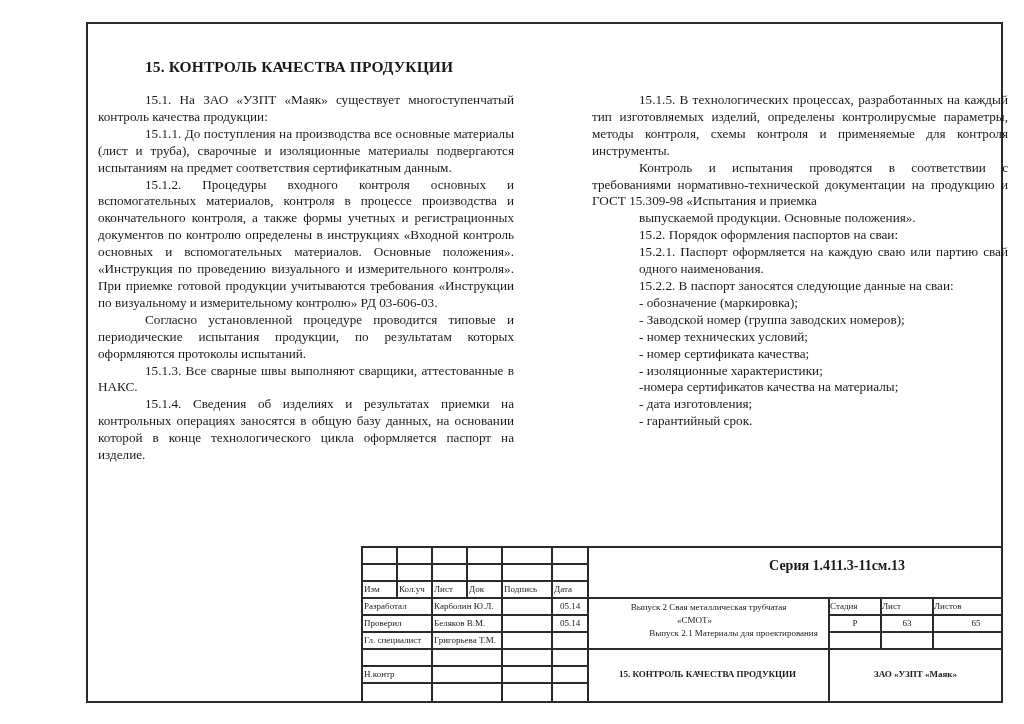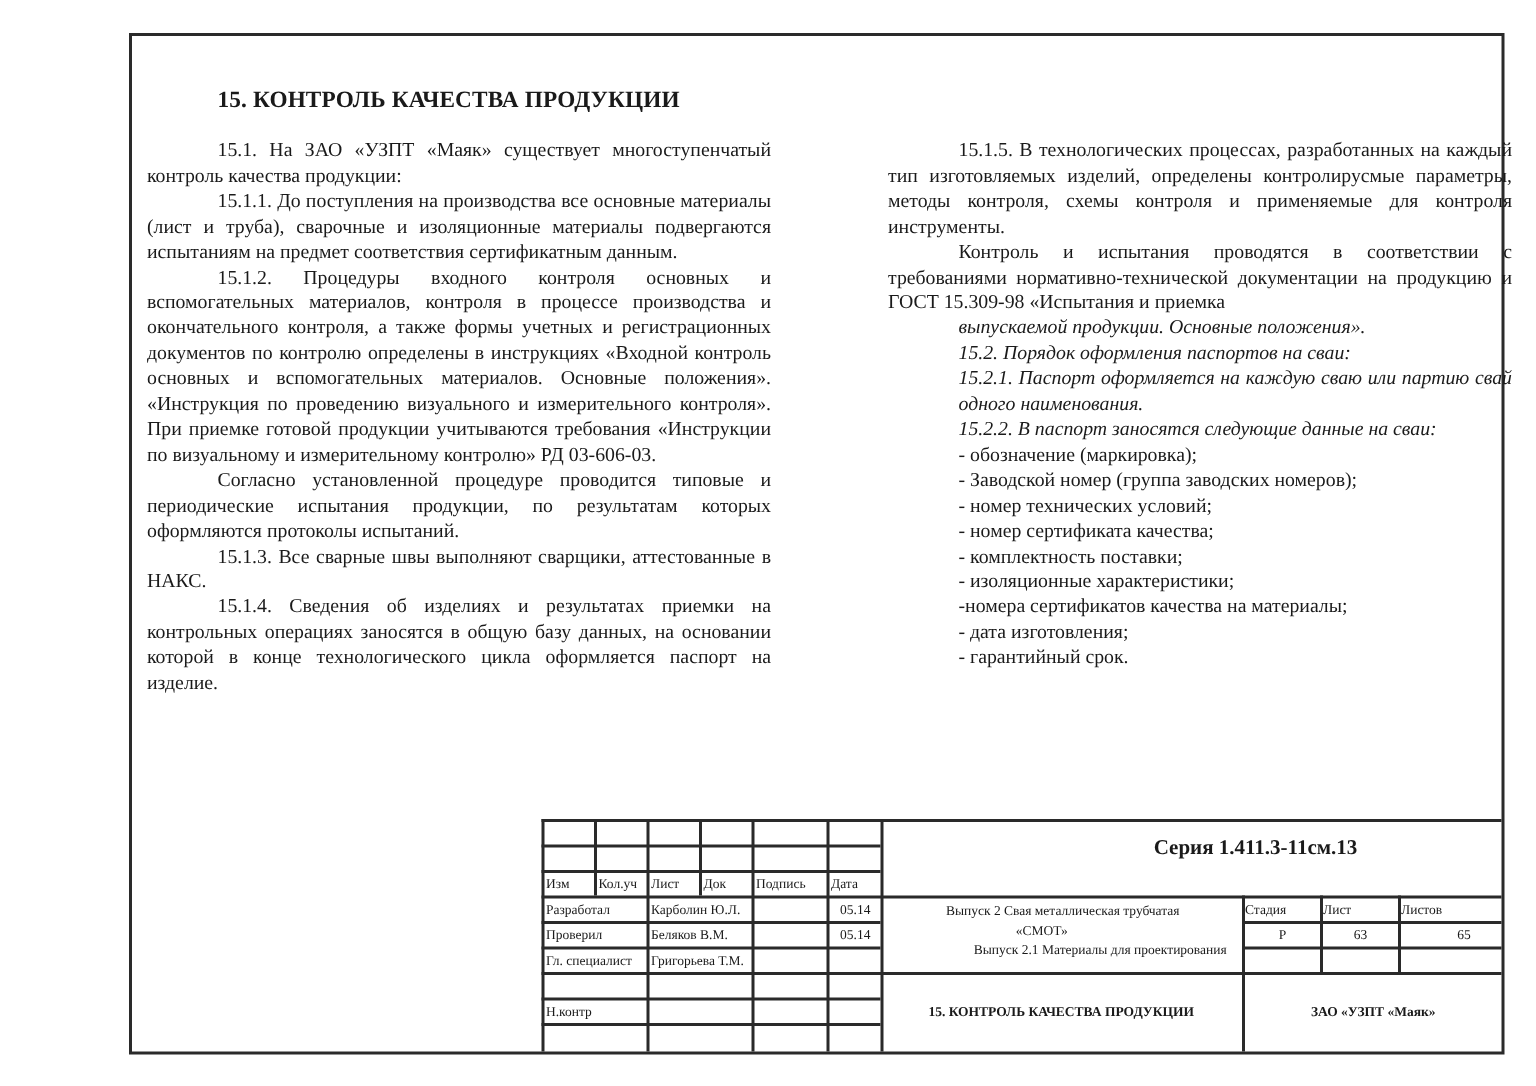--- a/index.html
+++ b/index.html
@@ -6,21 +6,21 @@
   body { width: 1024px; height: 724px; position: relative; overflow: hidden;
          font-family: "Liberation Serif", serif; color: #1a1a1a; }
   .frame { position: absolute; left: 86px; top: 22px; width: 913px; height: 677px;
            border: 2px solid #2a2a2a; box-sizing: content-box; }
   .heading { position: absolute; left: 145px; top: 58px; font-size: 15.5px; font-weight: bold;
              letter-spacing: 0.1px; white-space: nowrap; }
   .col { position: absolute; font-size: 13.2px; line-height: 16.9px; text-align: justify; }
   .col-left { left: 98px; top: 92px; width: 416px; }
   .col-right { left: 592px; top: 92px; width: 416px; }
   .col p { margin: 0; text-indent: 47px; text-align: justify; }
-  .col p.sub { text-indent: 0; padding-left: 47px; font-style: italic; }
+  .col p.sub { text-indent: 0; padding-left: 47px; }
   .col .list { margin: 0; padding-left: 47px; }
   .col .list div { white-space: nowrap; }
   .series { font-size: 14px; font-weight: bold; margin-left: 42px; }
   .issue { font-size: 11.5px; line-height: 13px; }
   .doc-title { font-size: 11.5px; font-weight: bold; line-height: 14px; }
   .company { font-size: 11.5px; font-weight: bold; }
   .hline { position: absolute; height: 2px; background: #2a2a2a; }
   .vline { position: absolute; width: 2px; background: #2a2a2a; }
   .lbl { position: absolute; font-size: 9px; white-space: nowrap; line-height: 12px; }
   .ctr { text-align: center; }
@@ -46,21 +46,20 @@
   <p style="text-align-last:left;">Контроль и испытания проводятся в соответствии с требованиями нормативно-технической документации на продукцию и ГОСТ 15.309-98 «Испытания и приемка</p>
   <p class="sub">выпускаемой продукции. Основные положения».</p>
   <p class="sub">15.2. Порядок оформления паспортов на сваи:</p>
   <p class="sub">15.2.1. Паспорт оформляется на каждую сваю или партию свай одного наименования.</p>
   <p class="sub">15.2.2. В паспорт заносятся следующие данные на сваи:</p>
   <div class="list">
     <div>- обозначение (маркировка);</div>
     <div>- Заводской номер (группа заводских номеров);</div>
     <div>- номер технических условий;</div>
     <div>- номер сертификата качества;</div>
-    <div>- комплектность поставки;</div>
     <div>- изоляционные характеристики;</div>
     <div>-номера сертификатов качества на материалы;</div>
     <div>- дата изготовления;</div>
     <div>- гарантийный срок.</div>
   </div>
 </div>
 
 <div>
 
   <div class="hline" style="left:361px; top:546px; width:640px;"></div>

